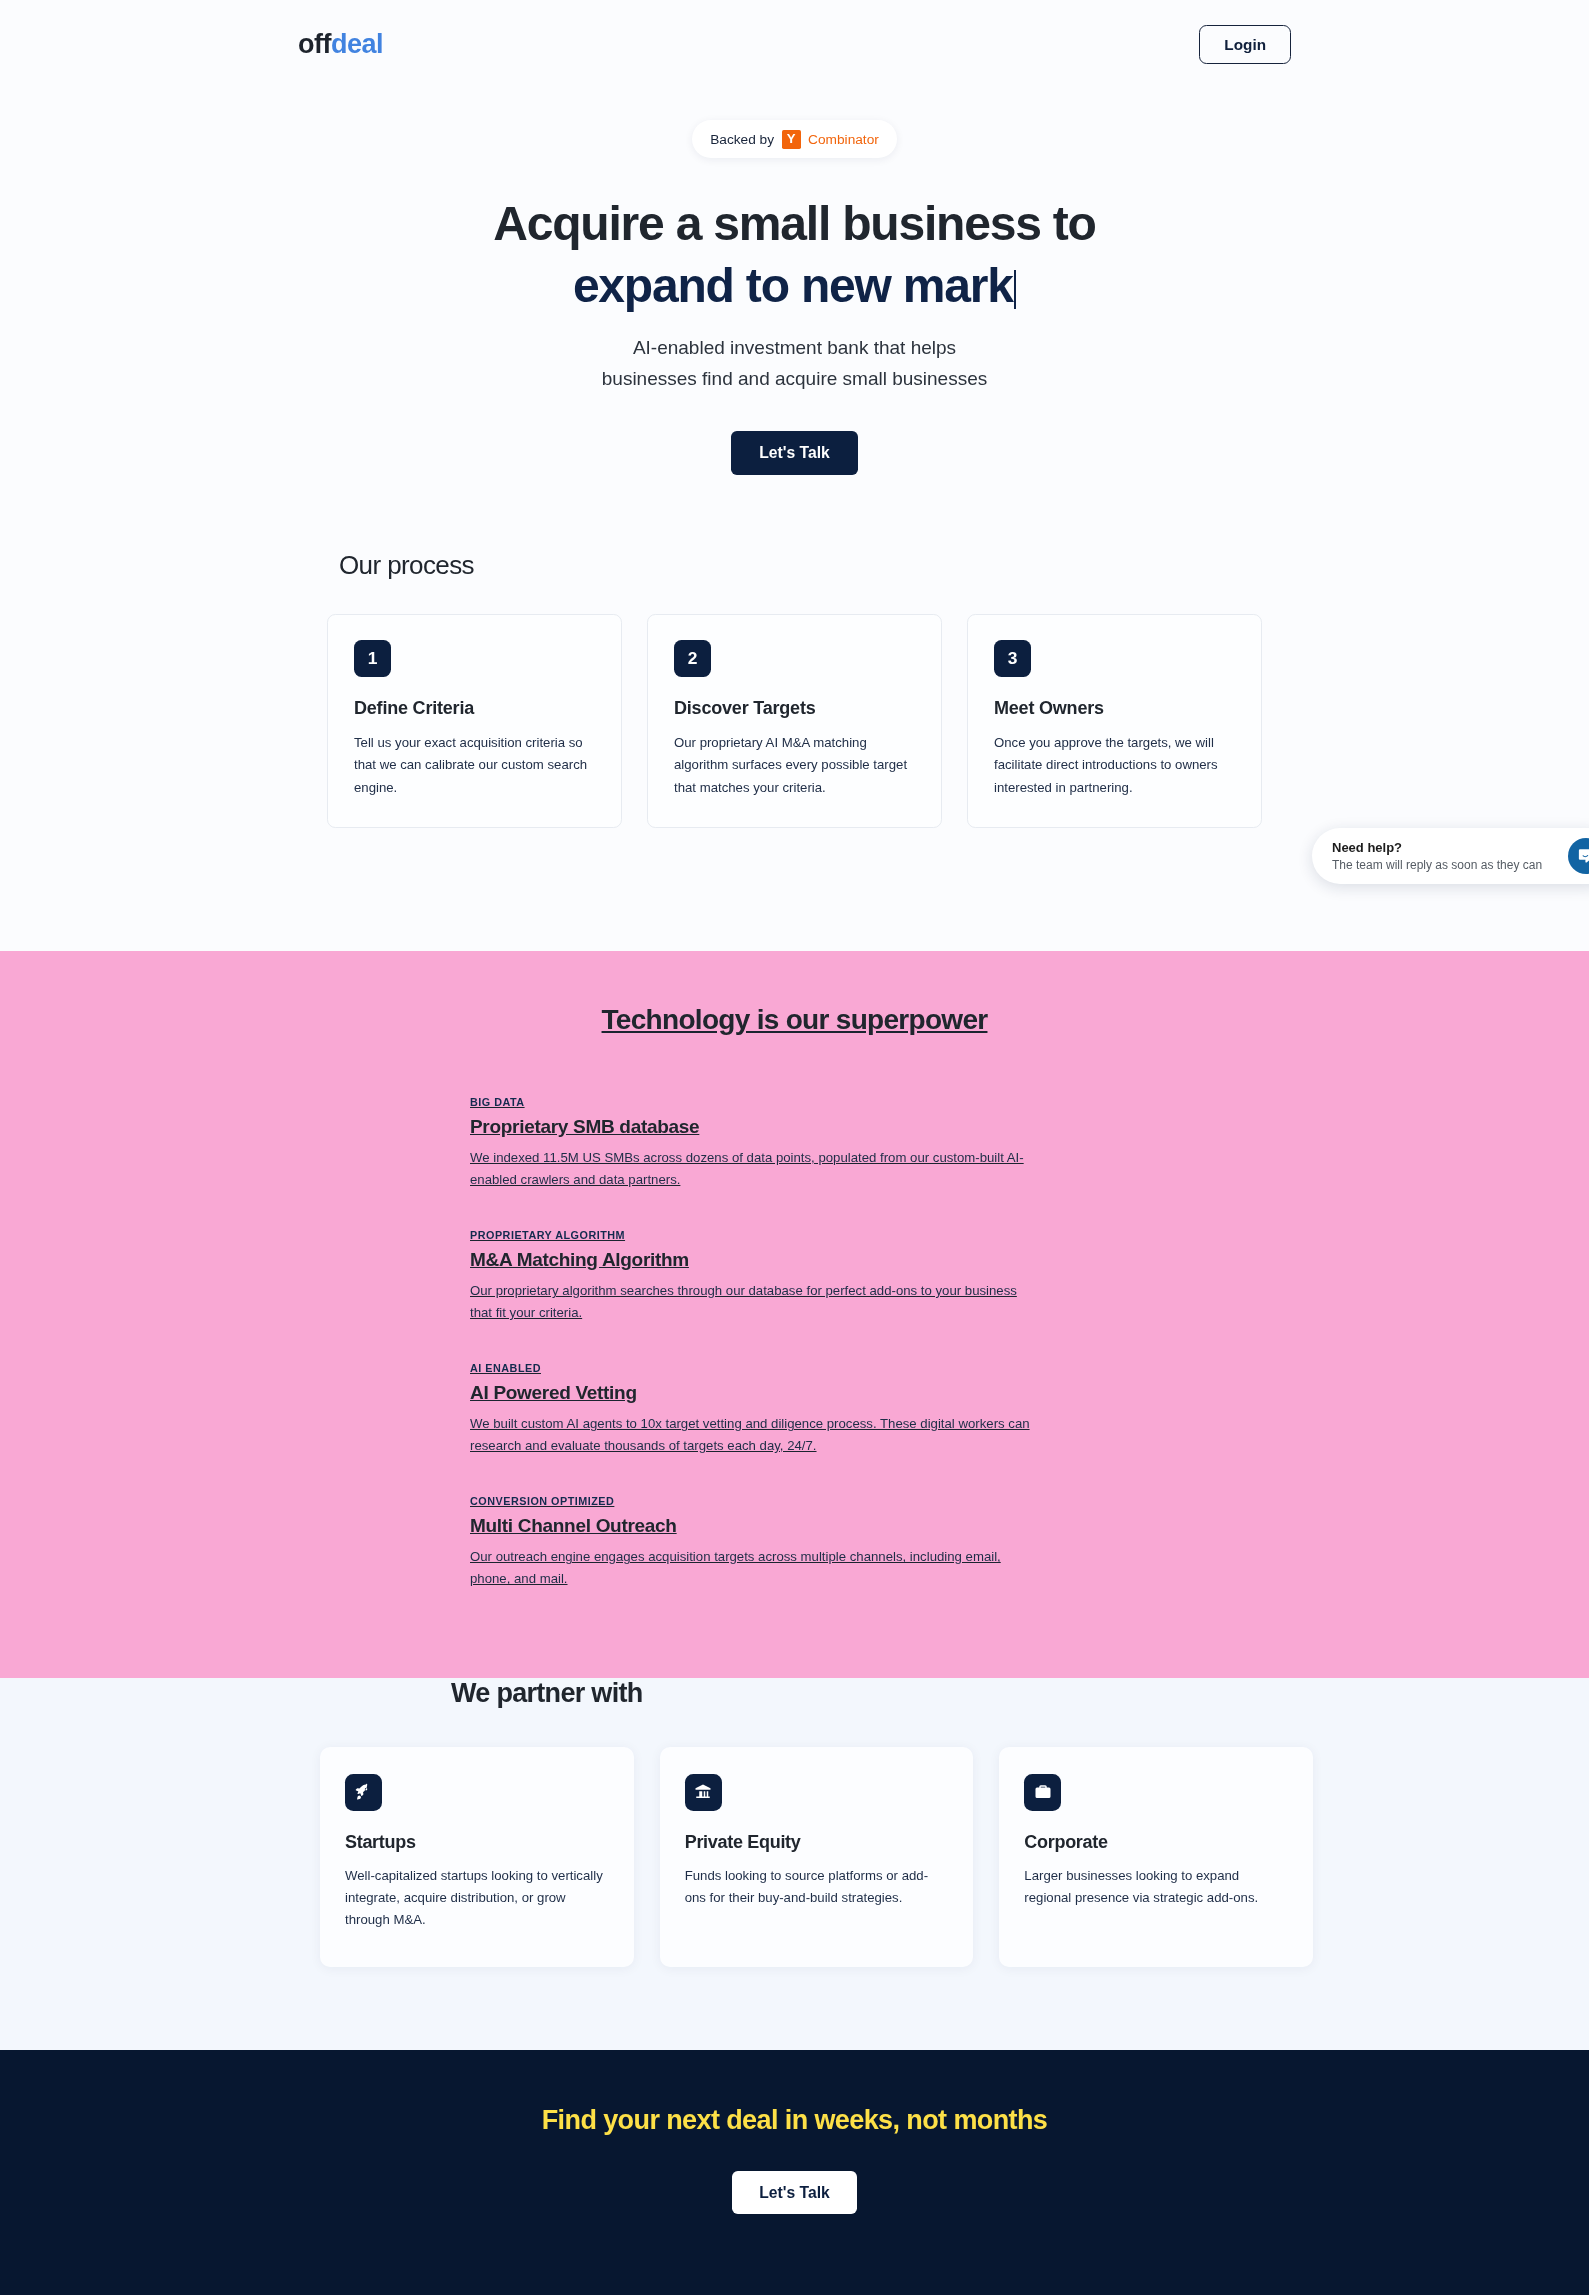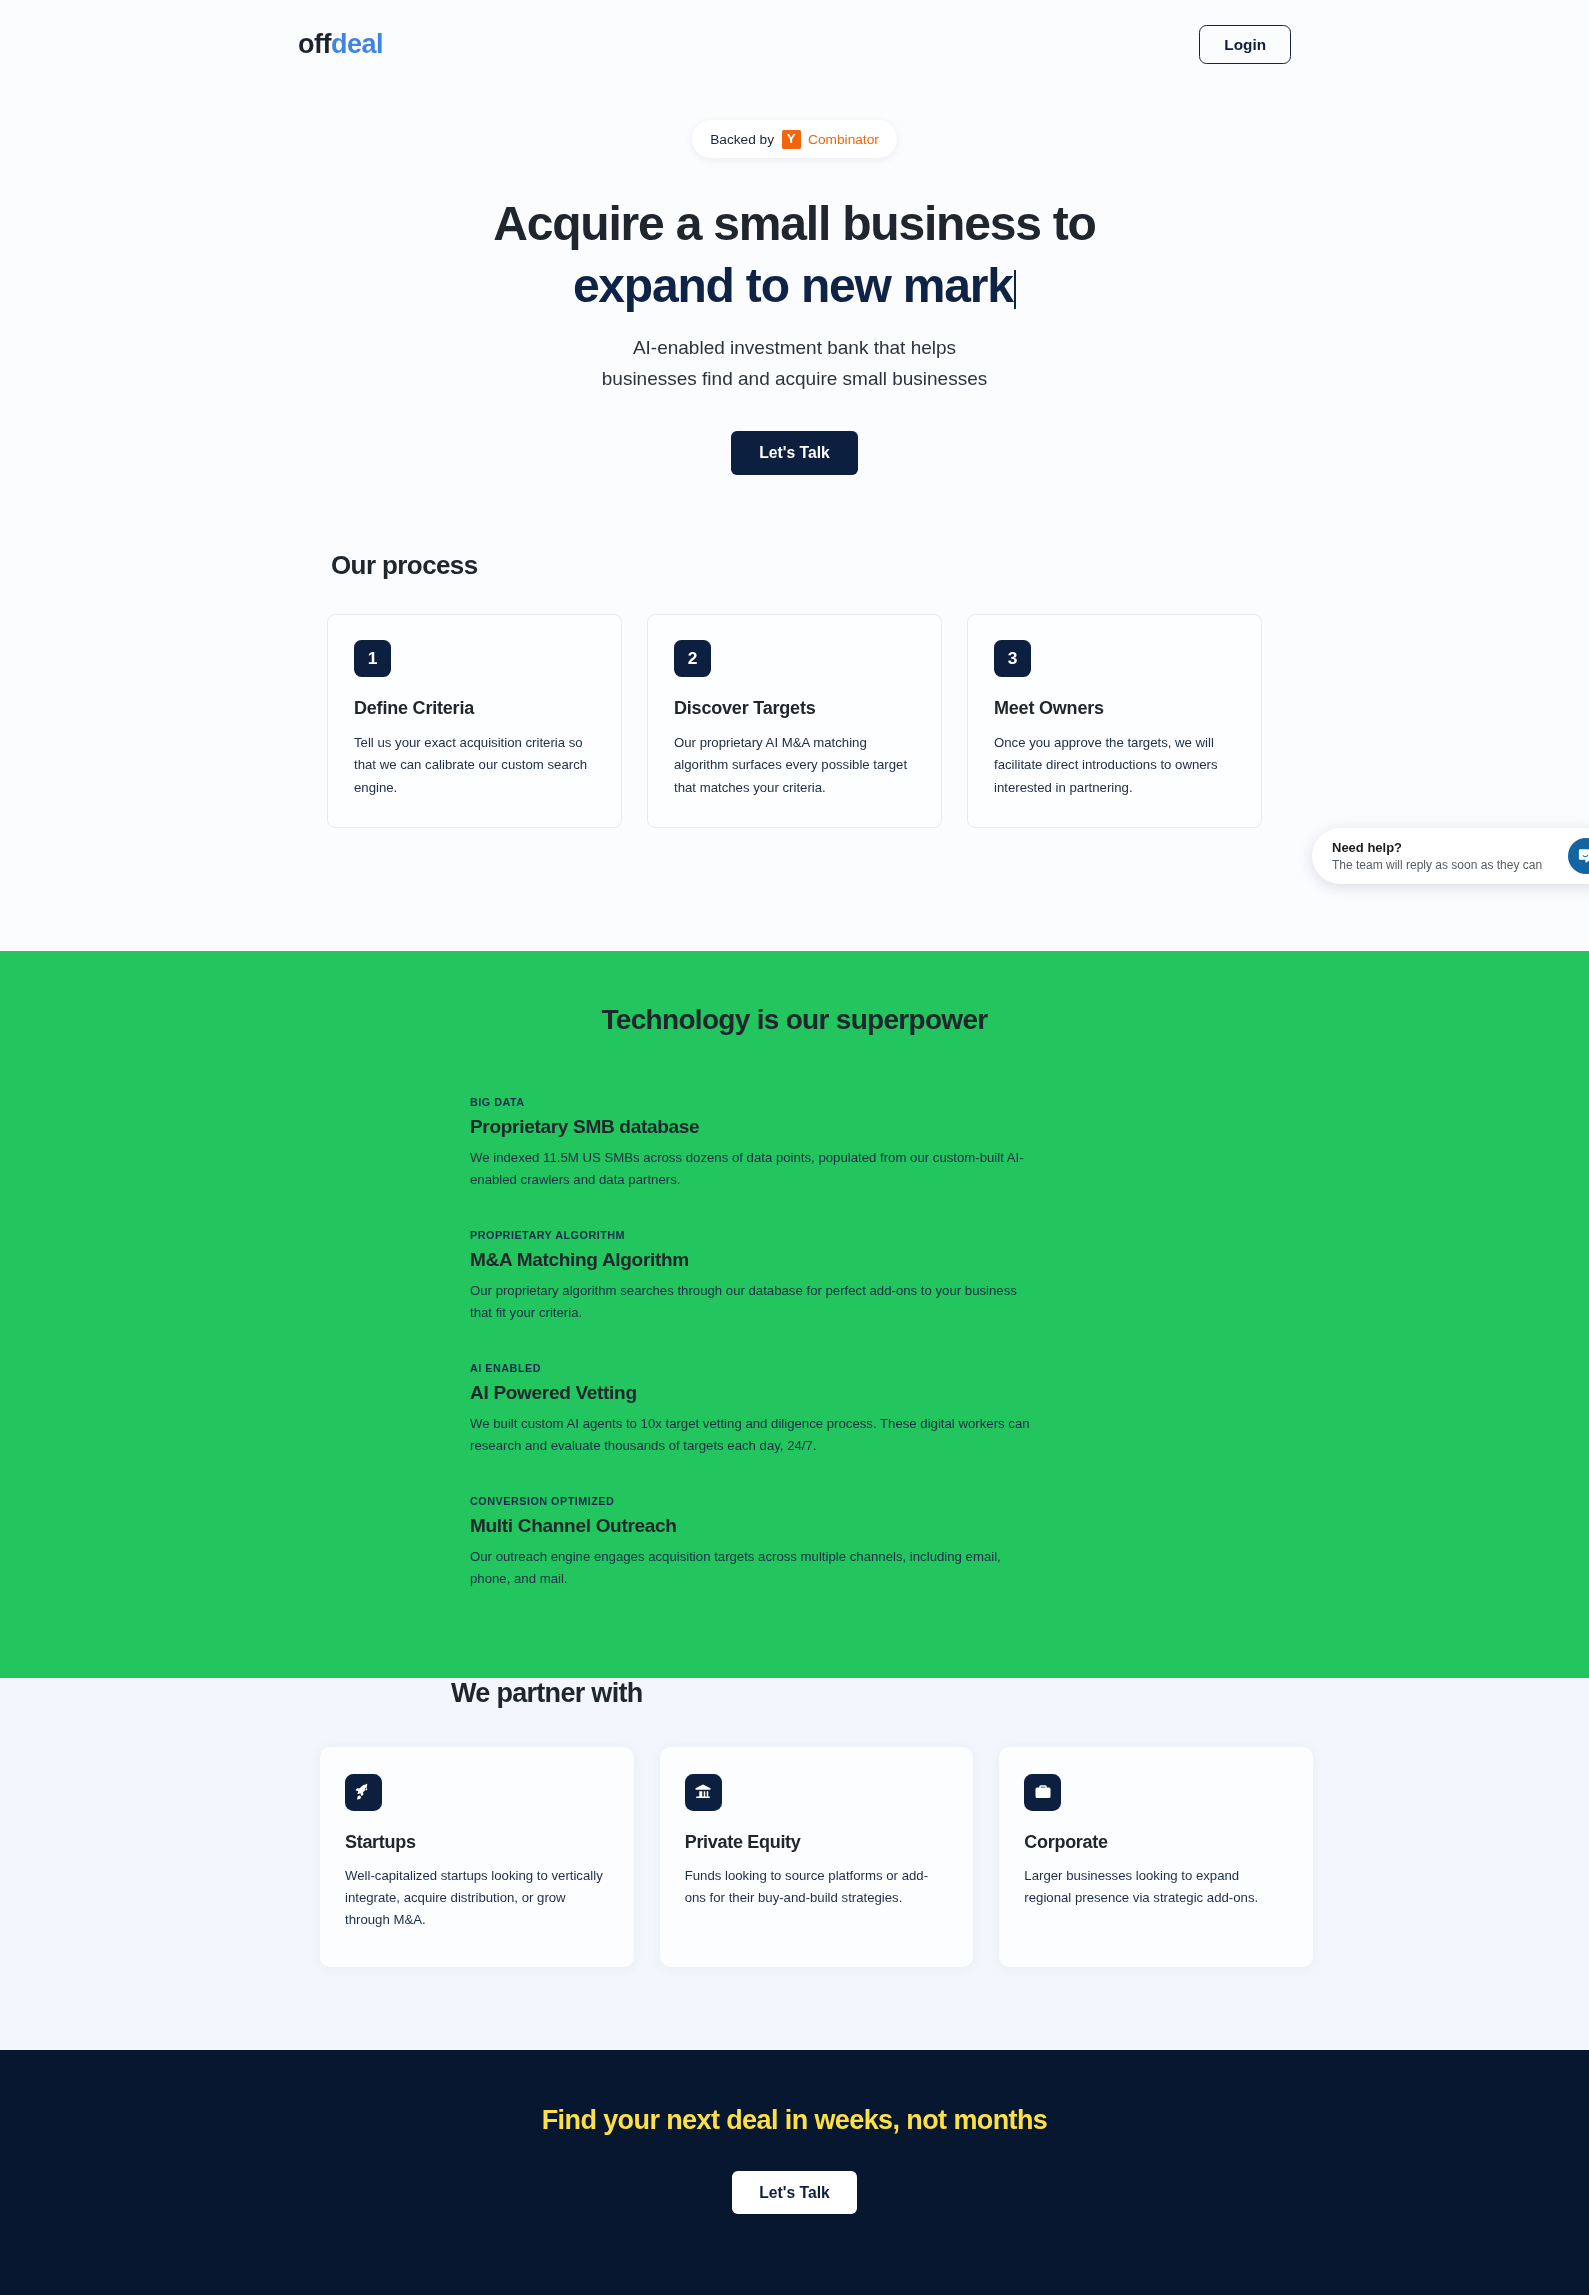--- a/index.html
+++ b/index.html
@@ -127,24 +127,24 @@
     cursor: pointer;
   }
 
   
   .process {
     width: 935px;
     margin: 75px auto 0;
   }
   .section-h {
     font-size: 26px;
-    font-weight: 700;
+    font-weight: 400;
     letter-spacing: -0.6px;
     color: #20262e;
-    margin: 0 0 33px 4px;
+    margin: 0 0 33px 12px;
   }
   .process-cards {
     display: flex;
     gap: 25px;
   }
   .pcard {
     flex: 1;
     background: #fdfeff;
     border: 0.8px solid #e7ebf1;
     border-radius: 8.3px;
@@ -171,23 +171,24 @@
   }
   .pcard p {
     margin: 0;
     font-size: 13.2px;
     line-height: 1.68;
     color: #223049;
   }
 
   
   .tech {
-    background: #22c55e;
+    background: #f9a8d4;
     padding: 53px 0 79px;
     margin-top: 58px;
+    text-decoration: underline;
   }
   .tech-h {
     text-align: center;
     font-size: 28px;
     font-weight: 700;
     letter-spacing: -0.7px;
     color: #20262e;
     margin: 0 0 60px 0;
   }
   .tech-list {

